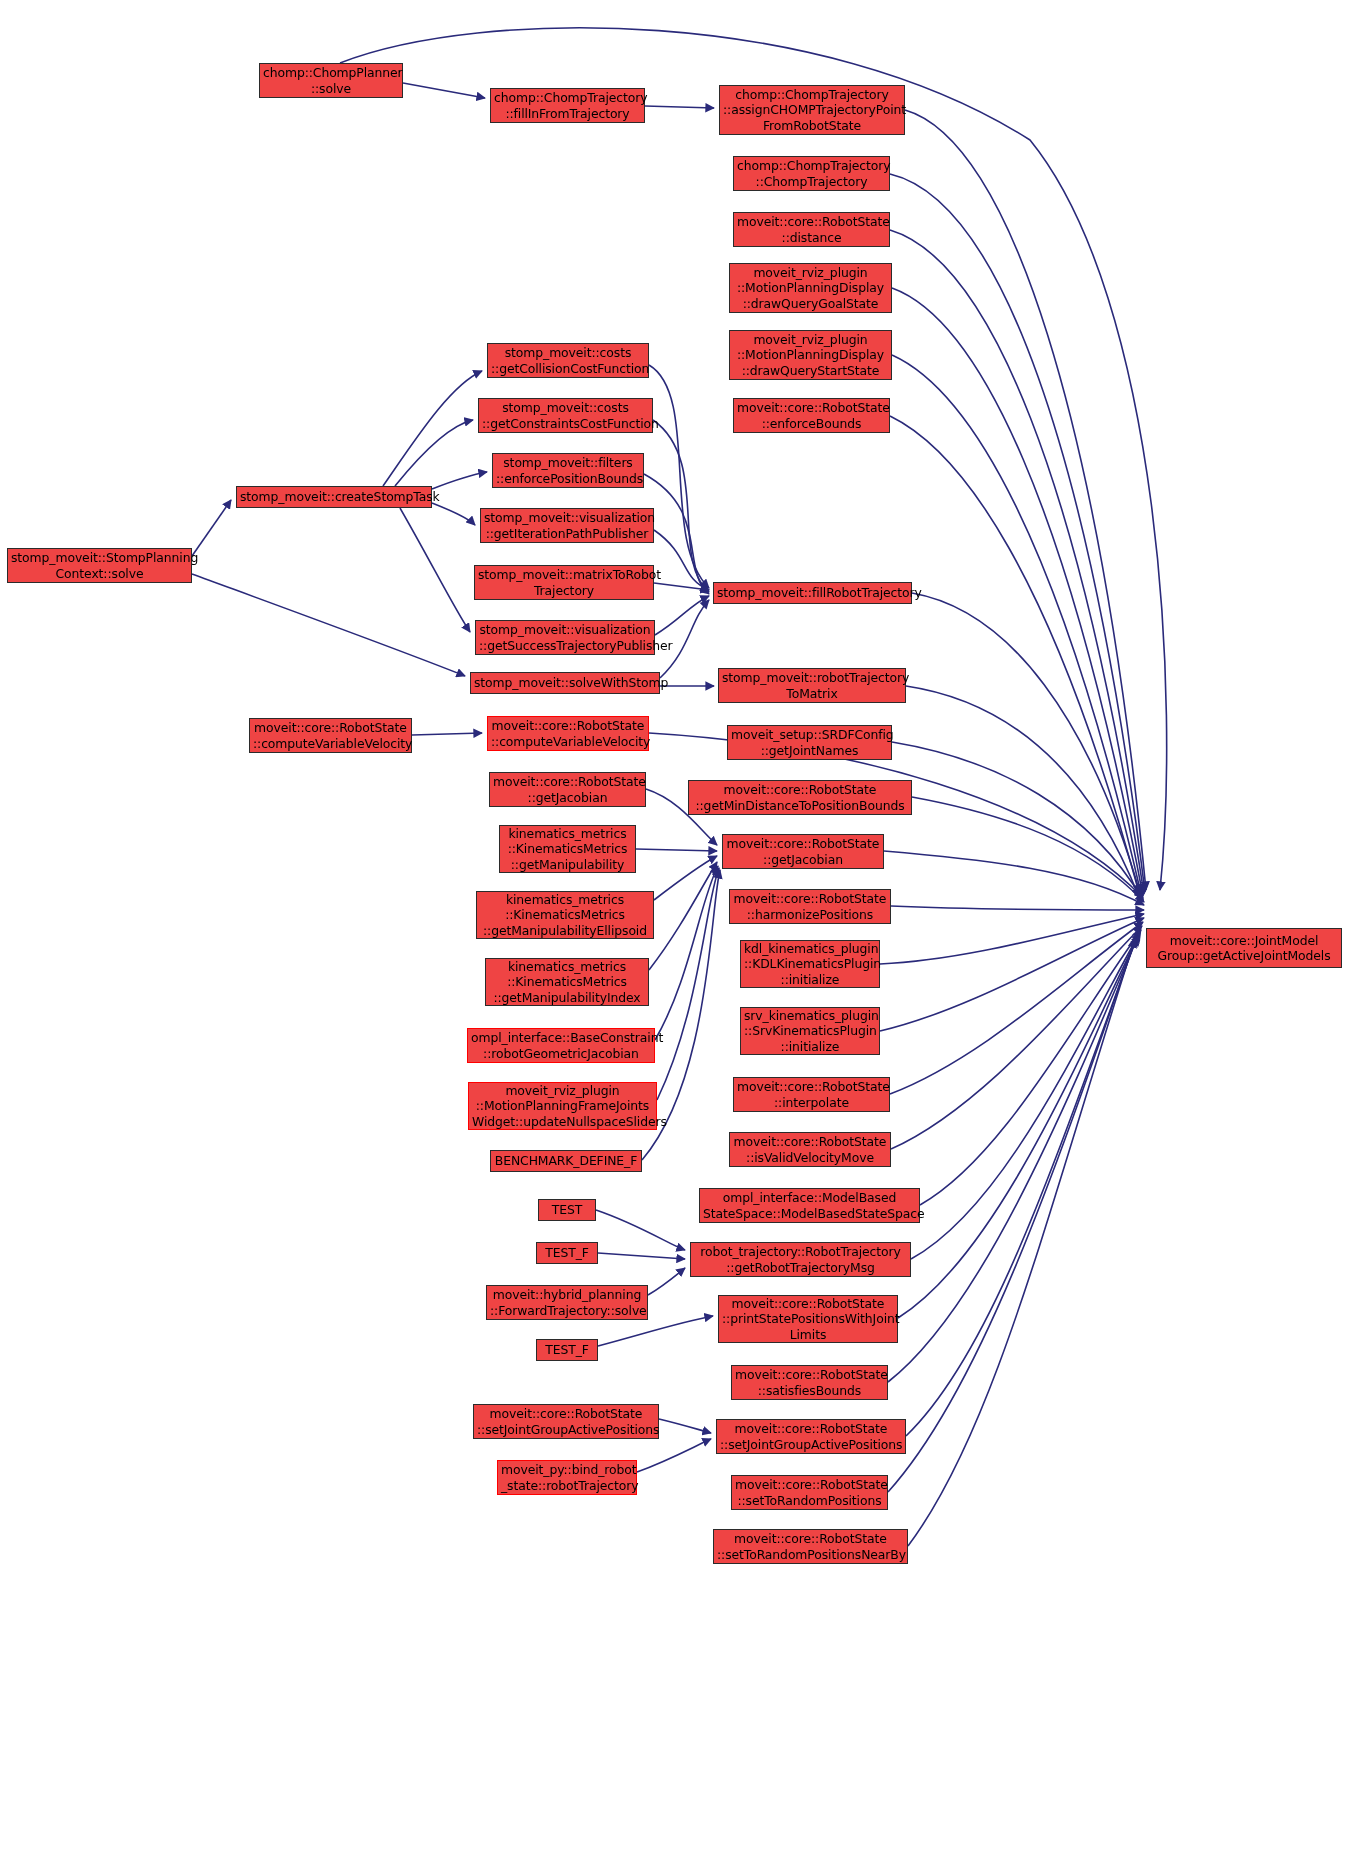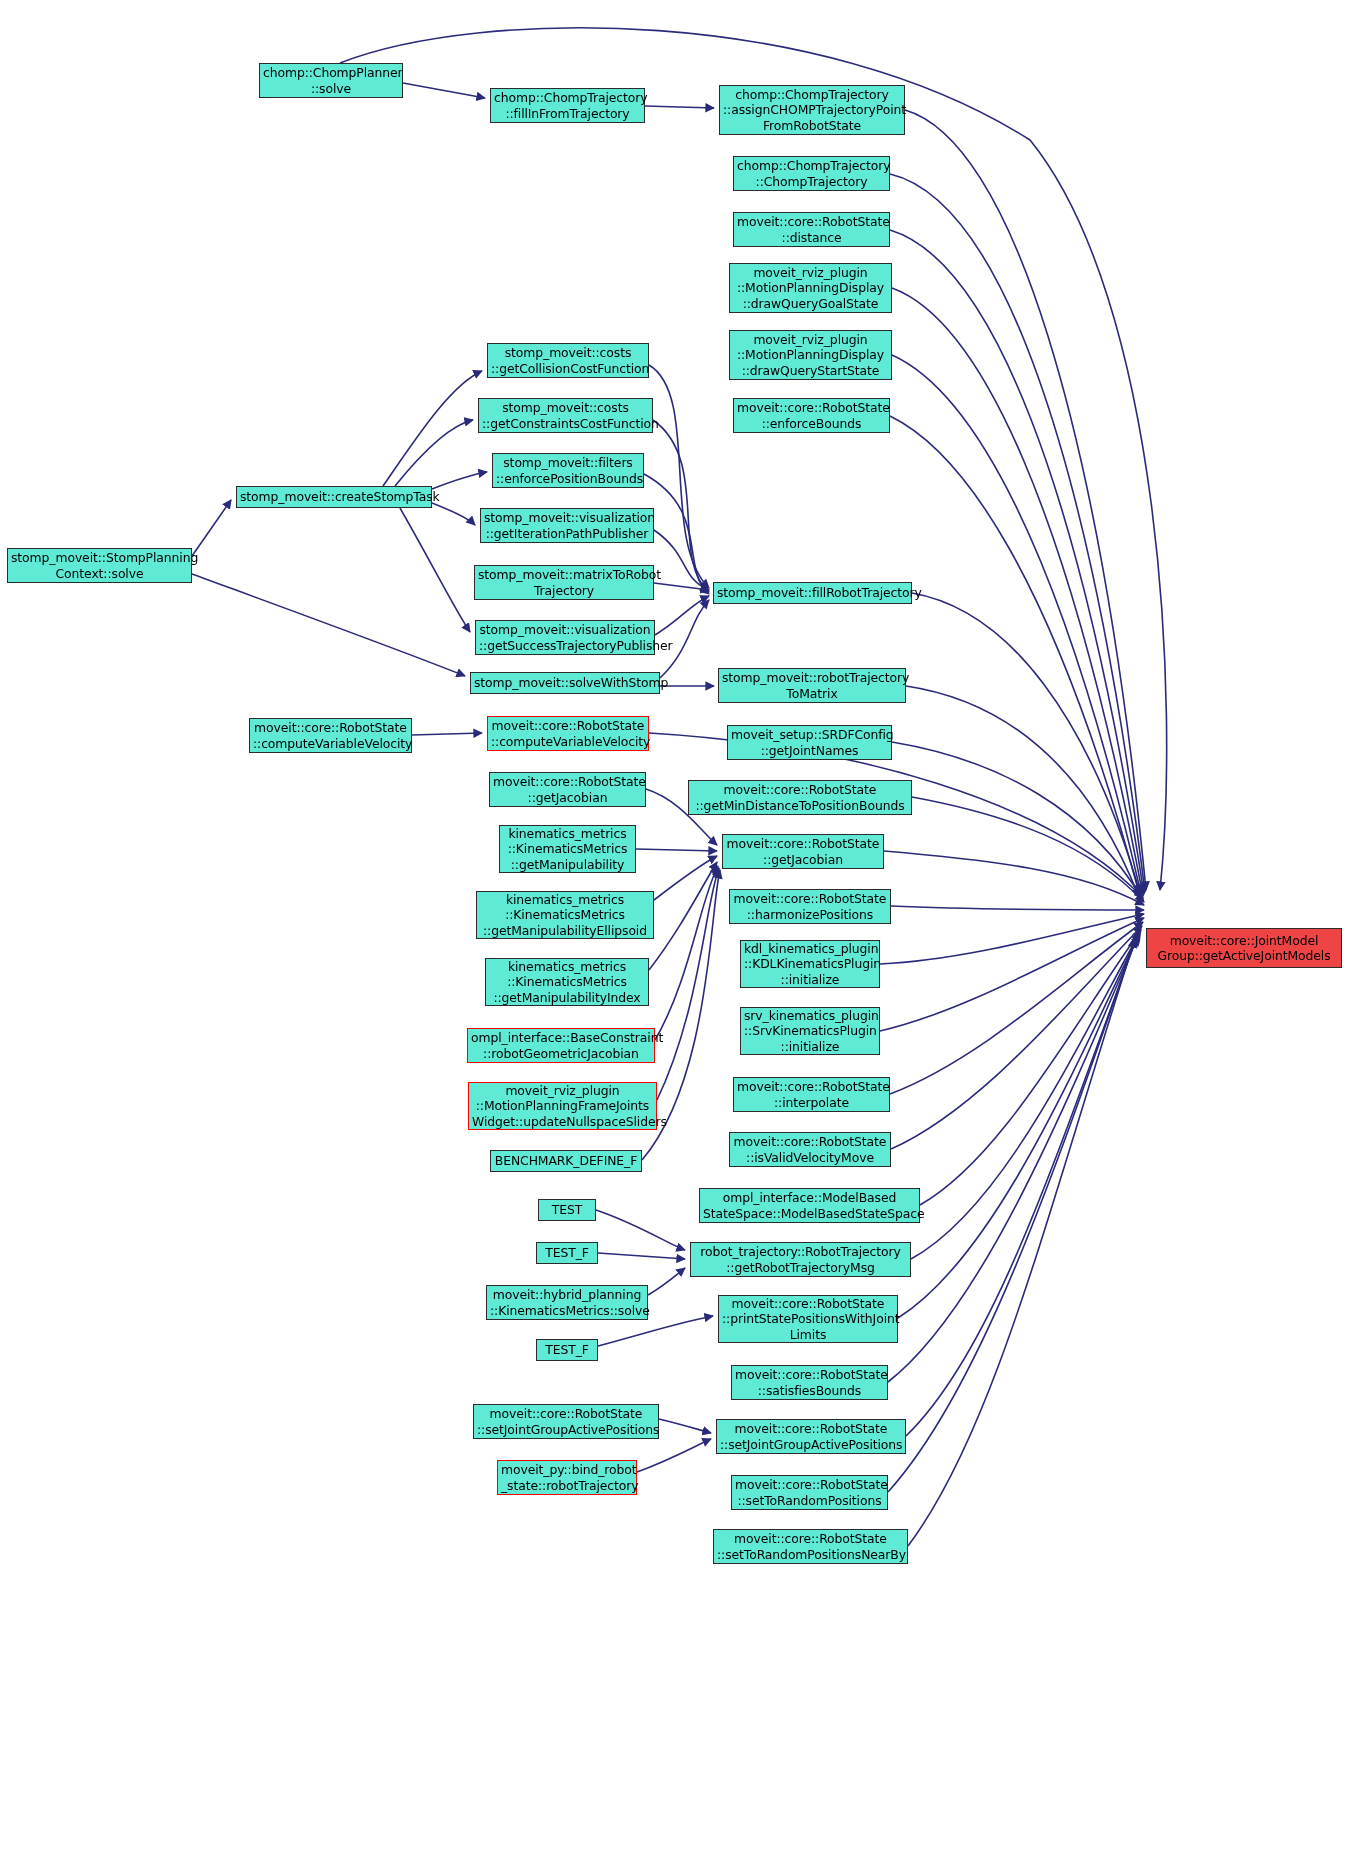--- a/index.html
+++ b/index.html
@@ -1,20 +1,20 @@
 <!DOCTYPE html>
 <html><head>
 <meta charset="utf-8">
 <title>Caller graph</title>
 <style>
   html,body{margin:0;padding:0;background:#ffffff;}
   body{font-family:"DejaVu Sans","Liberation Sans",sans-serif;}
   #canvas{position:relative;width:1355px;height:1871px;background:#fff;overflow:hidden;}
   #edges{position:absolute;left:0;top:0;width:1355px;height:1871px;pointer-events:none;}
-  .node{position:absolute;box-sizing:border-box;border:1px solid #2b2b2b;background:#5eead4;
+  .node{position:absolute;box-sizing:border-box;border:1px solid #2b2b2b;background:#ef4444;
         display:flex;align-items:center;justify-content:center;text-align:center;
         font-size:12.4px;line-height:15.4px;color:#000;letter-spacing:-0.1px;
         padding:1px 3px;white-space:pre-line;}
   .node.red{border:1px solid #ff0000;}
   .node.target{background:#ef4444;border:1px solid #2b2b2b;margin-top:33px;}
   .node span{display:block;width:100%;}
 </style>
 </head>
 <body>
 
@@ -172,21 +172,21 @@
 ::satisfiesBounds</span></div>
     <div class="node" style="left: 716px; top: 1419px; width: 190px; height: 35px;"><span>moveit::core::RobotState
 ::setJointGroupActivePositions</span></div>
     <div class="node" style="left: 731px; top: 1475px; width: 157px; height: 35px;"><span>moveit::core::RobotState
 ::setToRandomPositions</span></div>
     <div class="node" style="left: 713px; top: 1529px; width: 195px; height: 35px;"><span>moveit::core::RobotState
 ::setToRandomPositionsNearBy</span></div>
     <div class="node" style="left: 538px; top: 1199px; width: 58px; height: 22px;"><span>TEST</span></div>
     <div class="node" style="left: 536px; top: 1242px; width: 62px; height: 22px;"><span>TEST_F</span></div>
     <div class="node" style="left: 486px; top: 1285px; width: 162px; height: 35px;"><span>moveit::hybrid_planning
-::KinematicsMetrics::solve</span></div>
+::ForwardTrajectory::solve</span></div>
     <div class="node" style="left: 536px; top: 1339px; width: 62px; height: 22px;"><span>TEST_F</span></div>
     <div class="node" style="left: 473px; top: 1404px; width: 186px; height: 35px;"><span>moveit::core::RobotState
 ::setJointGroupActivePositions</span></div>
     <div class="node red" style="left: 497px; top: 1460px; width: 140px; height: 35px;"><span>moveit_py::bind_robot
 _state::robotTrajectory</span></div>
     <div class="node target" style="left: 1146px; top: 895px; width: 196px; height: 40px;"><span>moveit::core::JointModel
 Group::getActiveJointModels</span></div>
   </div>
 
 </body></html>

